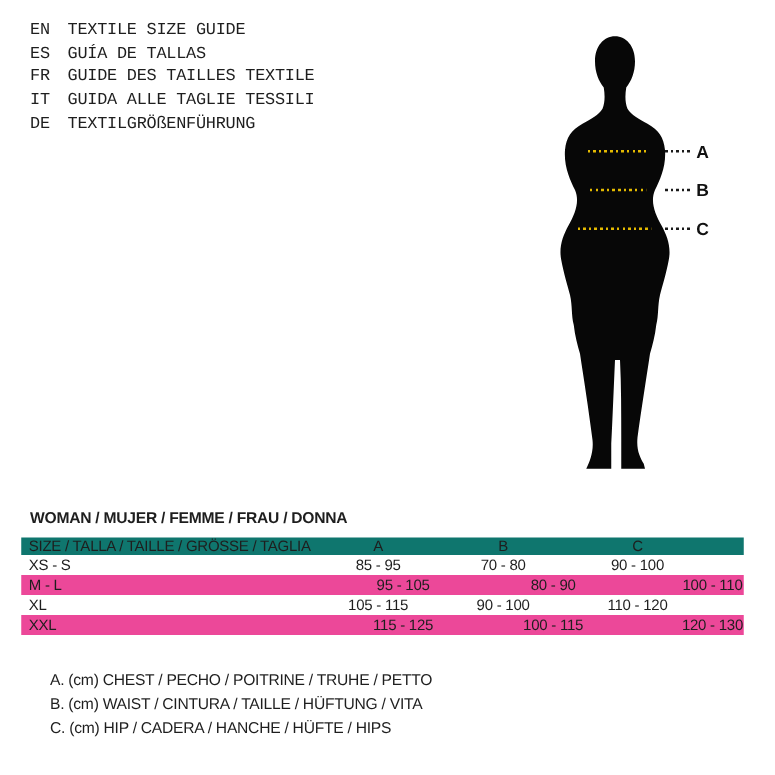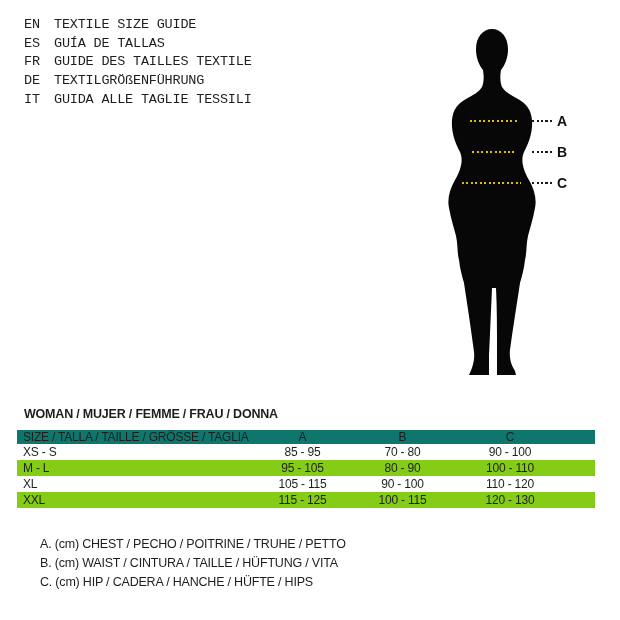--- a/index.html
+++ b/index.html
@@ -55,21 +55,21 @@
   .section-title {
     position: absolute; left: 24px; top: 407px;
     font-size: 12.5px; white-space: nowrap; font-weight: bold;
   }
 
   
   .size-table { position: absolute; left: 17px; top: 430px; width: 578px; font-size: 12px; }
   .t-row { display: grid; grid-template-columns: 233px 105px 95px 120px 1fr; align-items: center; }
   .t-head { height: 14px; background: #0f766e; }
   .t-body-row { height: 16px; }
-  .t-body-row.stripe { background: #84cc16; }
+  .t-body-row.stripe { background: #ec4899; gap: 20px; }
   .t-cell-label { padding-left: 6px; white-space: nowrap; }
   .t-cell-num { text-align: center; white-space: nowrap; }
 
   
   .legend { position: absolute; left: 40px; top: 535px; }
   .legend-line { height: 18.7px; display: flex; align-items: center; font-size: 12.5px; white-space: nowrap; }
 </style>
 </head>
 <body>
 
@@ -82,26 +82,26 @@
     </div>
     <div class="lang-row">
       <span class="lang-code">ES</span>
       <span class="lang-label">GUÍA DE TALLAS</span>
     </div>
     <div class="lang-row">
       <span class="lang-code">FR</span>
       <span class="lang-label">GUIDE DES TAILLES TEXTILE</span>
     </div>
     <div class="lang-row">
+      <span class="lang-code">IT</span>
+      <span class="lang-label">GUIDA ALLE TAGLIE TESSILI</span>
+    </div>
+    <div class="lang-row">
       <span class="lang-code">DE</span>
       <span class="lang-label">TEXTILGRÖßENFÜHRUNG</span>
-    </div>
-    <div class="lang-row">
-      <span class="lang-code">IT</span>
-      <span class="lang-label">GUIDA ALLE TAGLIE TESSILI</span>
     </div>
   </div>
 
 
   <svg class="figure-svg" viewBox="440 25 110 355" xmlns="http://www.w3.org/2000/svg" aria-hidden="true">
     <path fill="#070707" d="
       M 492 29
       C 501 29 508 37 508 49
       C 508 58 505 65 501 70
       C 500 76 500 82 502 87

